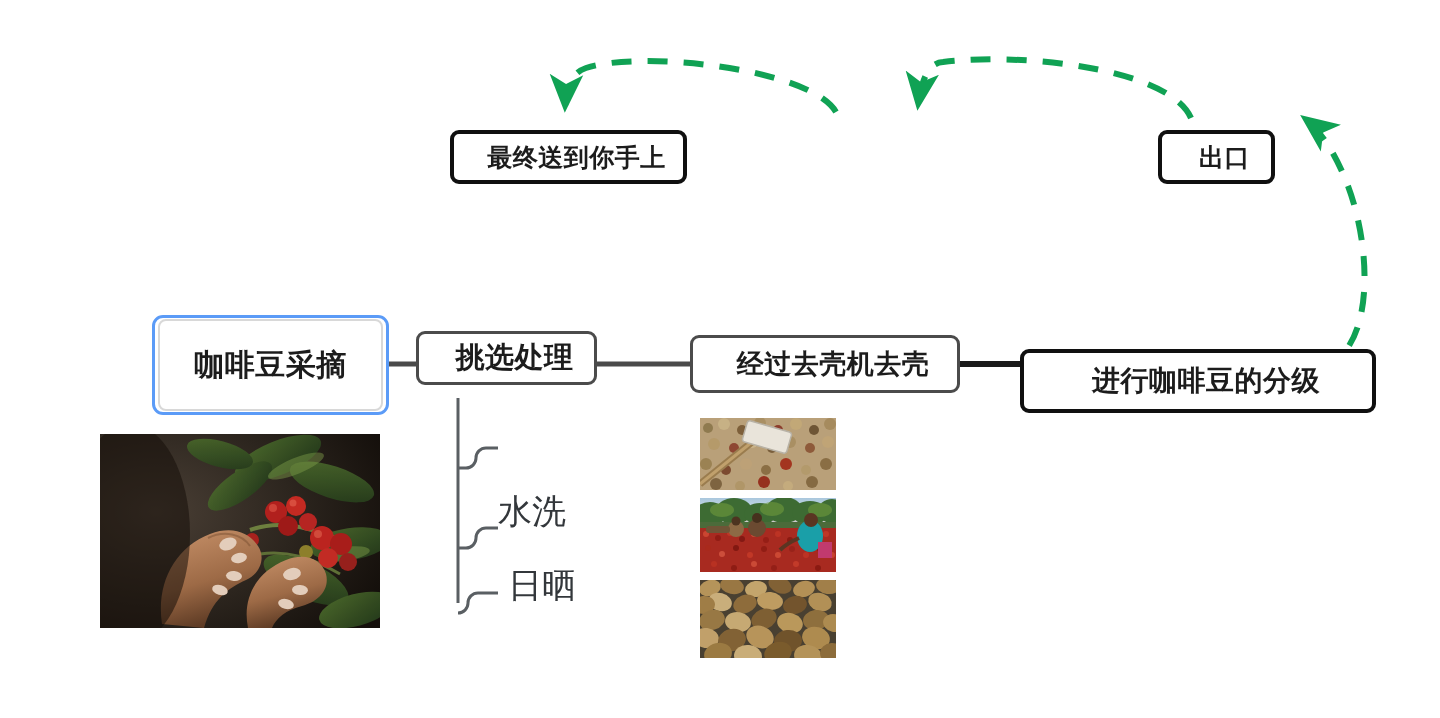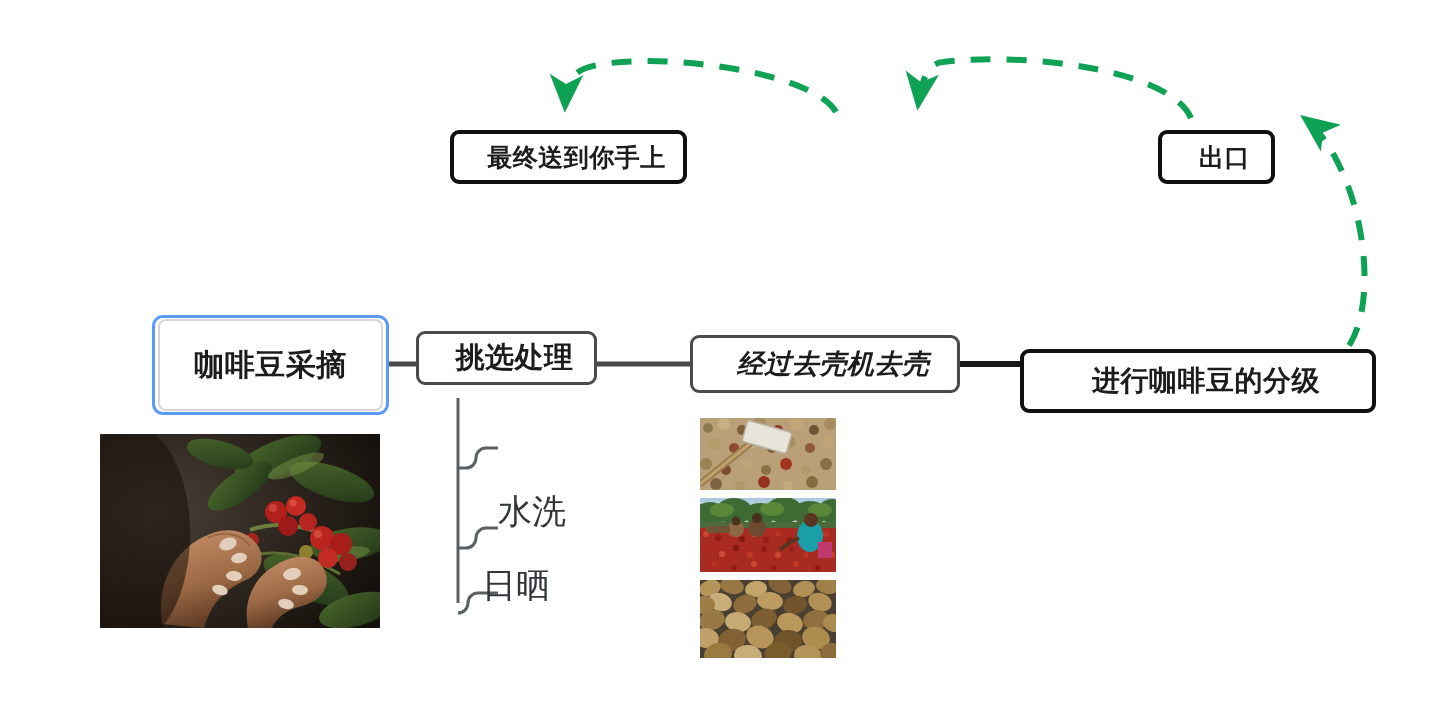--- a/index.html
+++ b/index.html
@@ -138,32 +138,32 @@
     <div class="inner">
       <span class="node-label" style="font-size:30px;">咖啡豆采摘</span>
     </div>
   </div>
 
   <div class="node grey" style="left:416px; top:331px; width:181px; height:54px;">
     <span class="node-label" style="font-size:29px;">挑选处理</span>
   </div>
 
   <div class="node grey" style="left:690px; top:335px; width:270px; height:58px;">
-    <span class="node-label" style="font-size:27px;font-style:italic;">经过去壳机去壳</span>
+    <span class="node-label" style="font-size:27px;">经过去壳机去壳</span>
   </div>
 
   <div class="node black" style="left:1020px; top:349px; width:356px; height:64px;">
     <span class="node-label" style="font-size:28px;">进行咖啡豆的分级</span>
   </div>
 
   <div class="leaf" style="left:498px; top:447px;">
     <span>水洗</span>
   </div>
 
-  <div class="leaf" style="left:482px; top:521px;">
+  <div class="leaf" style="left:508px; top:521px;">
     <span>日晒</span>
   </div>
 
 
   <div class="photo" style="left:100px; top:434px; width:280px; height:194px;">
     <svg viewBox="0 0 280 194" preserveAspectRatio="none">
       <defs>
         <radialGradient id="hbg" cx="20%" cy="40%" r="90%">
           <stop offset="0%" stop-color="#4a3f35"></stop>
           <stop offset="55%" stop-color="#2c251e"></stop>

